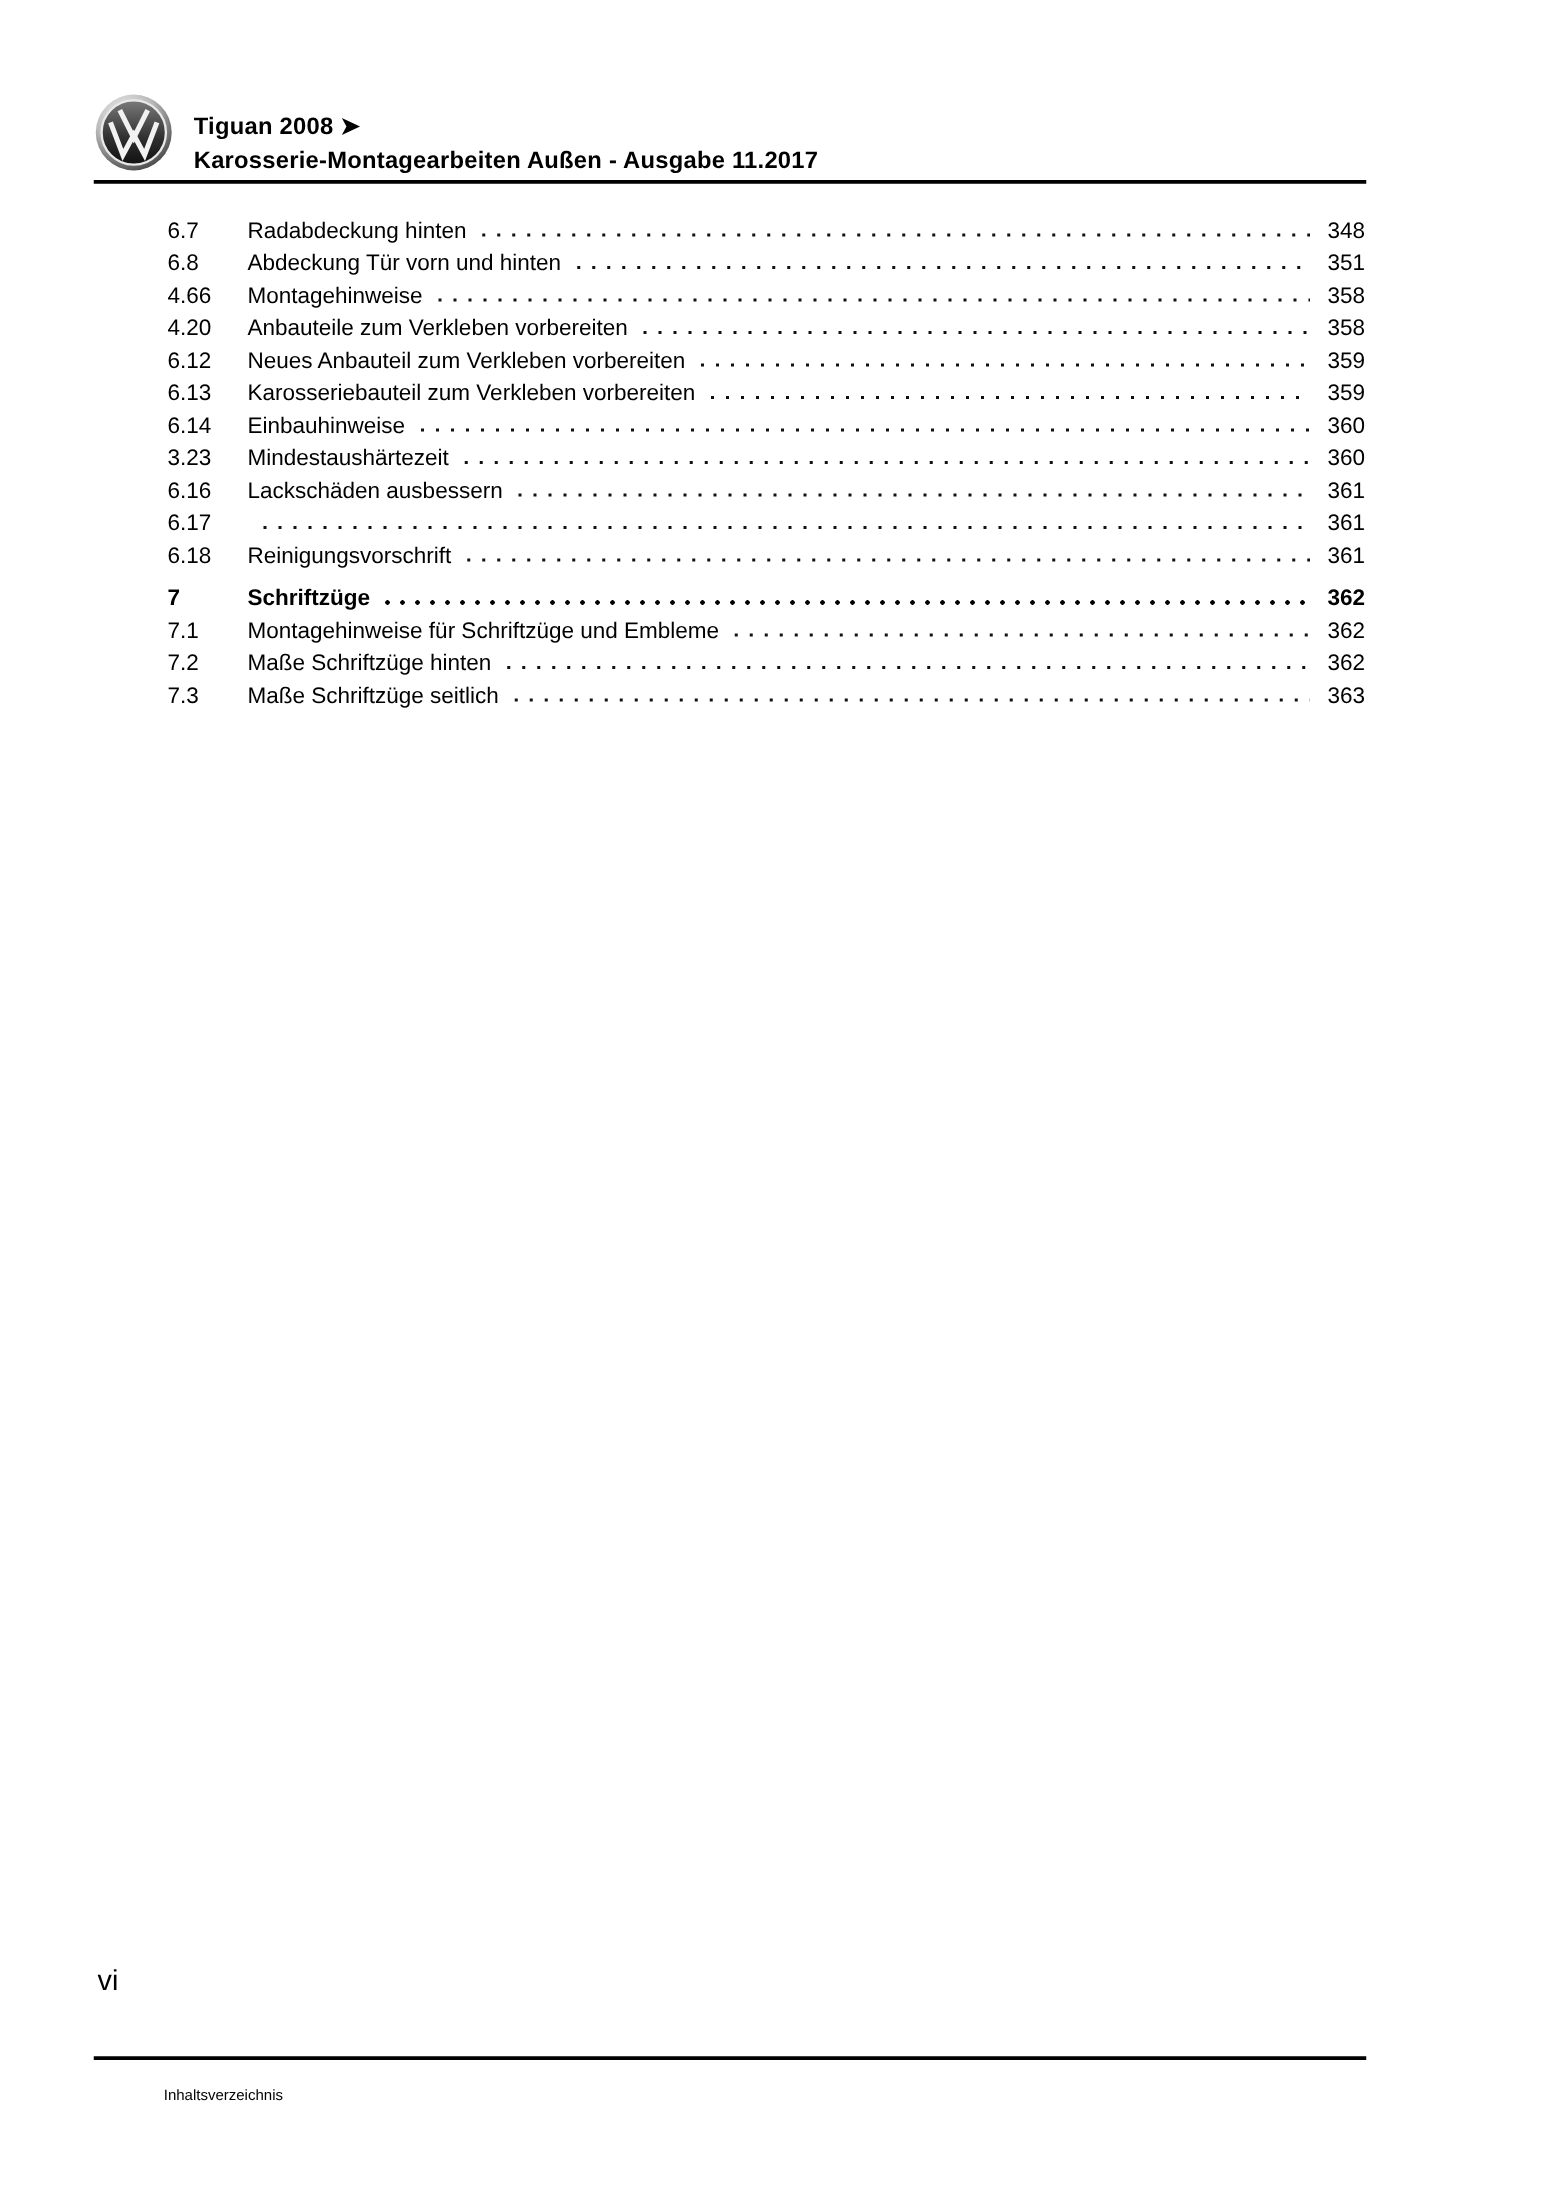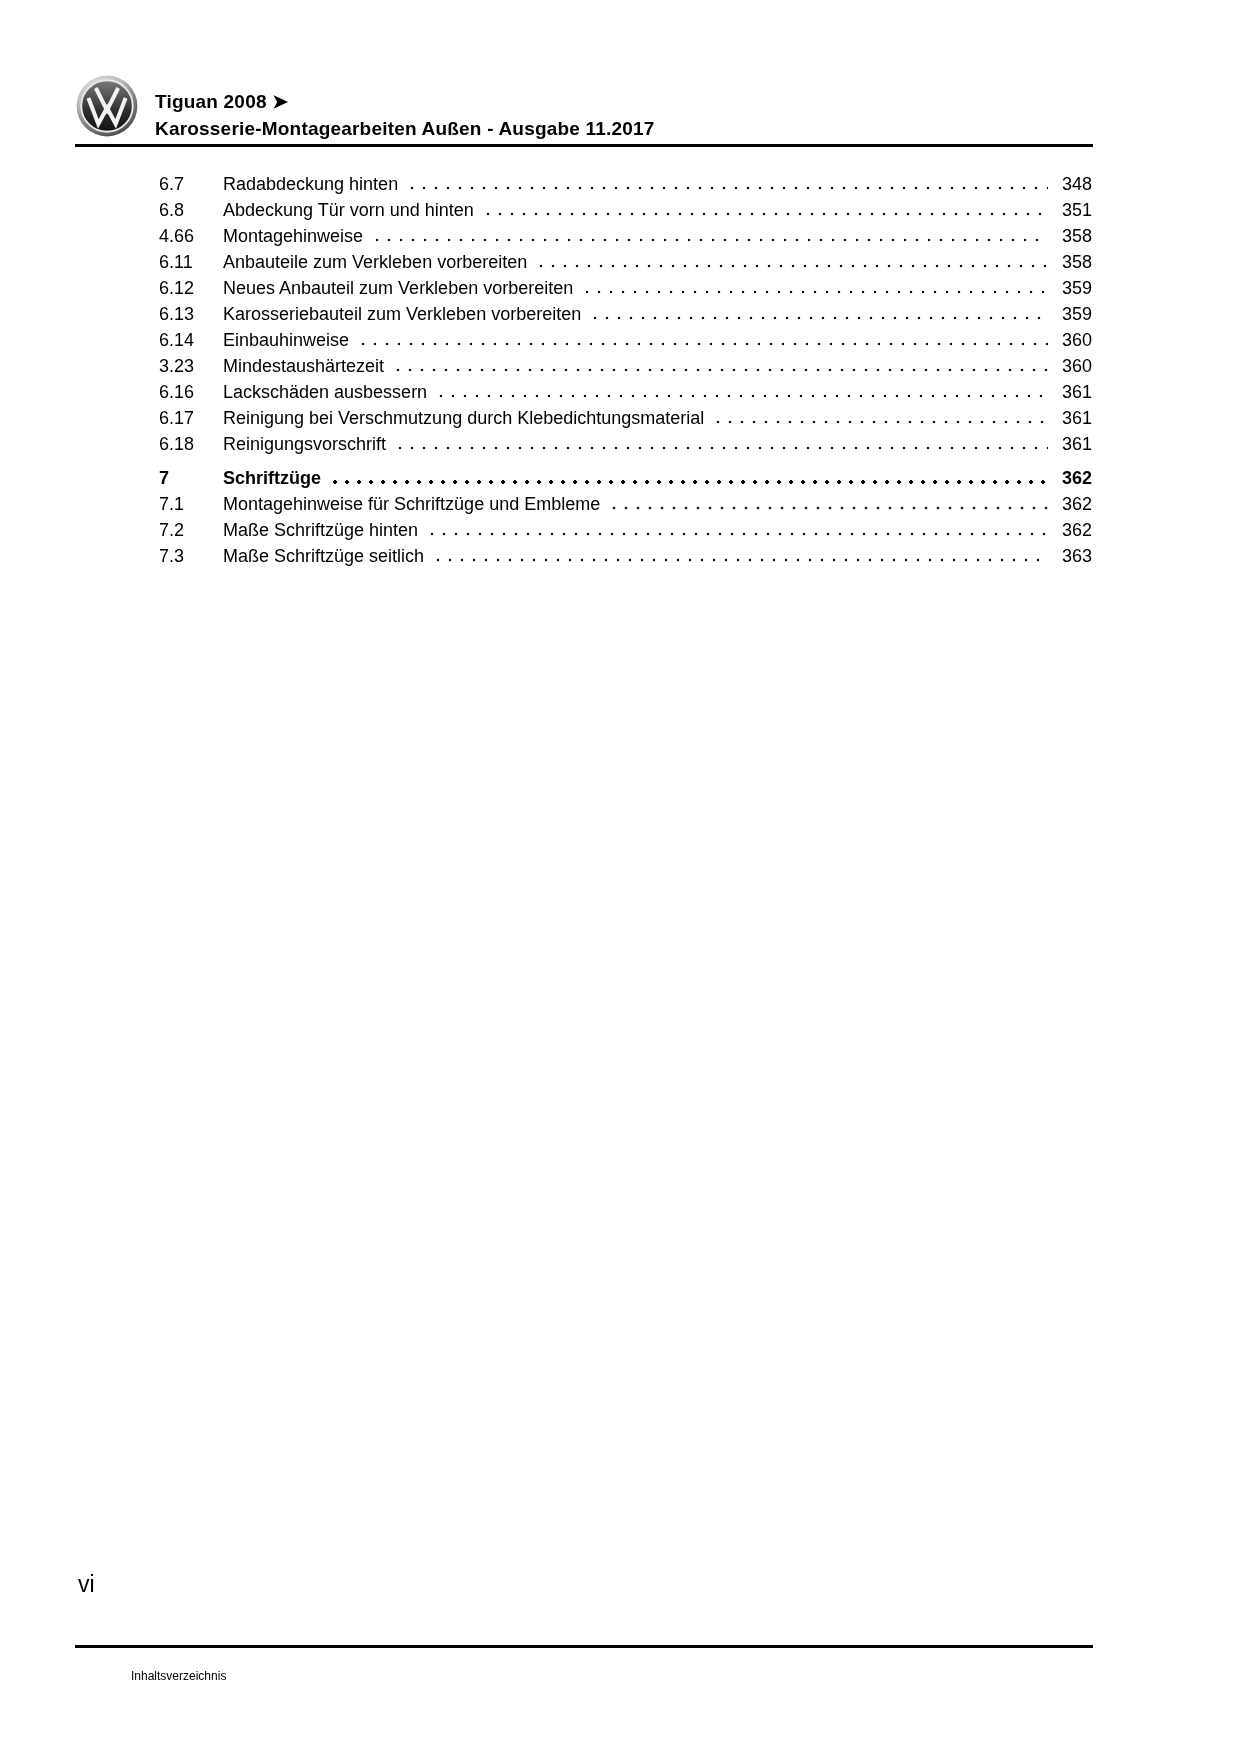--- a/index.html
+++ b/index.html
@@ -58,21 +58,20 @@
     top: 171px;
     width: 958px;
   }
   .toc-row {
     display: flex;
     align-items: baseline;
     height: 26px;
     line-height: 26px;
     font-size: 18px;
     white-space: nowrap;
-    margin-left: 25px;
   }
   .toc-row.space-above { margin-top: 8px; }
   .toc-row.bold { font-weight: 700; }
   .toc-num {
     flex: 0 0 64px;
   }
   .toc-title {
     flex: 0 0 auto;
   }
   .toc-leader {
@@ -171,21 +170,21 @@
 
 
     <div class="toc-row">
       <span class="toc-num">4.66</span>
       <span class="toc-title">Montagehinweise</span>
       <span class="toc-leader"></span>
       <span class="toc-page">358</span>
     </div>
 
     <div class="toc-row">
-      <span class="toc-num">6.11</span>
+      <span class="toc-num">4.20</span>
       <span class="toc-title">Anbauteile zum Verkleben vorbereiten</span>
       <span class="toc-leader"></span>
       <span class="toc-page">358</span>
     </div>
 
     <div class="toc-row">
       <span class="toc-num">6.12</span>
       <span class="toc-title">Neues Anbauteil zum Verkleben vorbereiten</span>
       <span class="toc-leader"></span>
       <span class="toc-page">359</span>
@@ -214,21 +213,20 @@
 
     <div class="toc-row">
       <span class="toc-num">6.16</span>
       <span class="toc-title">Lackschäden ausbessern</span>
       <span class="toc-leader"></span>
       <span class="toc-page">361</span>
     </div>
 
     <div class="toc-row">
       <span class="toc-num">6.17</span>
-      <span class="toc-title">Reinigung bei Verschmutzung durch Klebedichtungsmaterial</span>
       <span class="toc-leader"></span>
       <span class="toc-page">361</span>
     </div>
 
     <div class="toc-row">
       <span class="toc-num">6.18</span>
       <span class="toc-title">Reinigungsvorschrift</span>
       <span class="toc-leader"></span>
       <span class="toc-page">361</span>
     </div>

